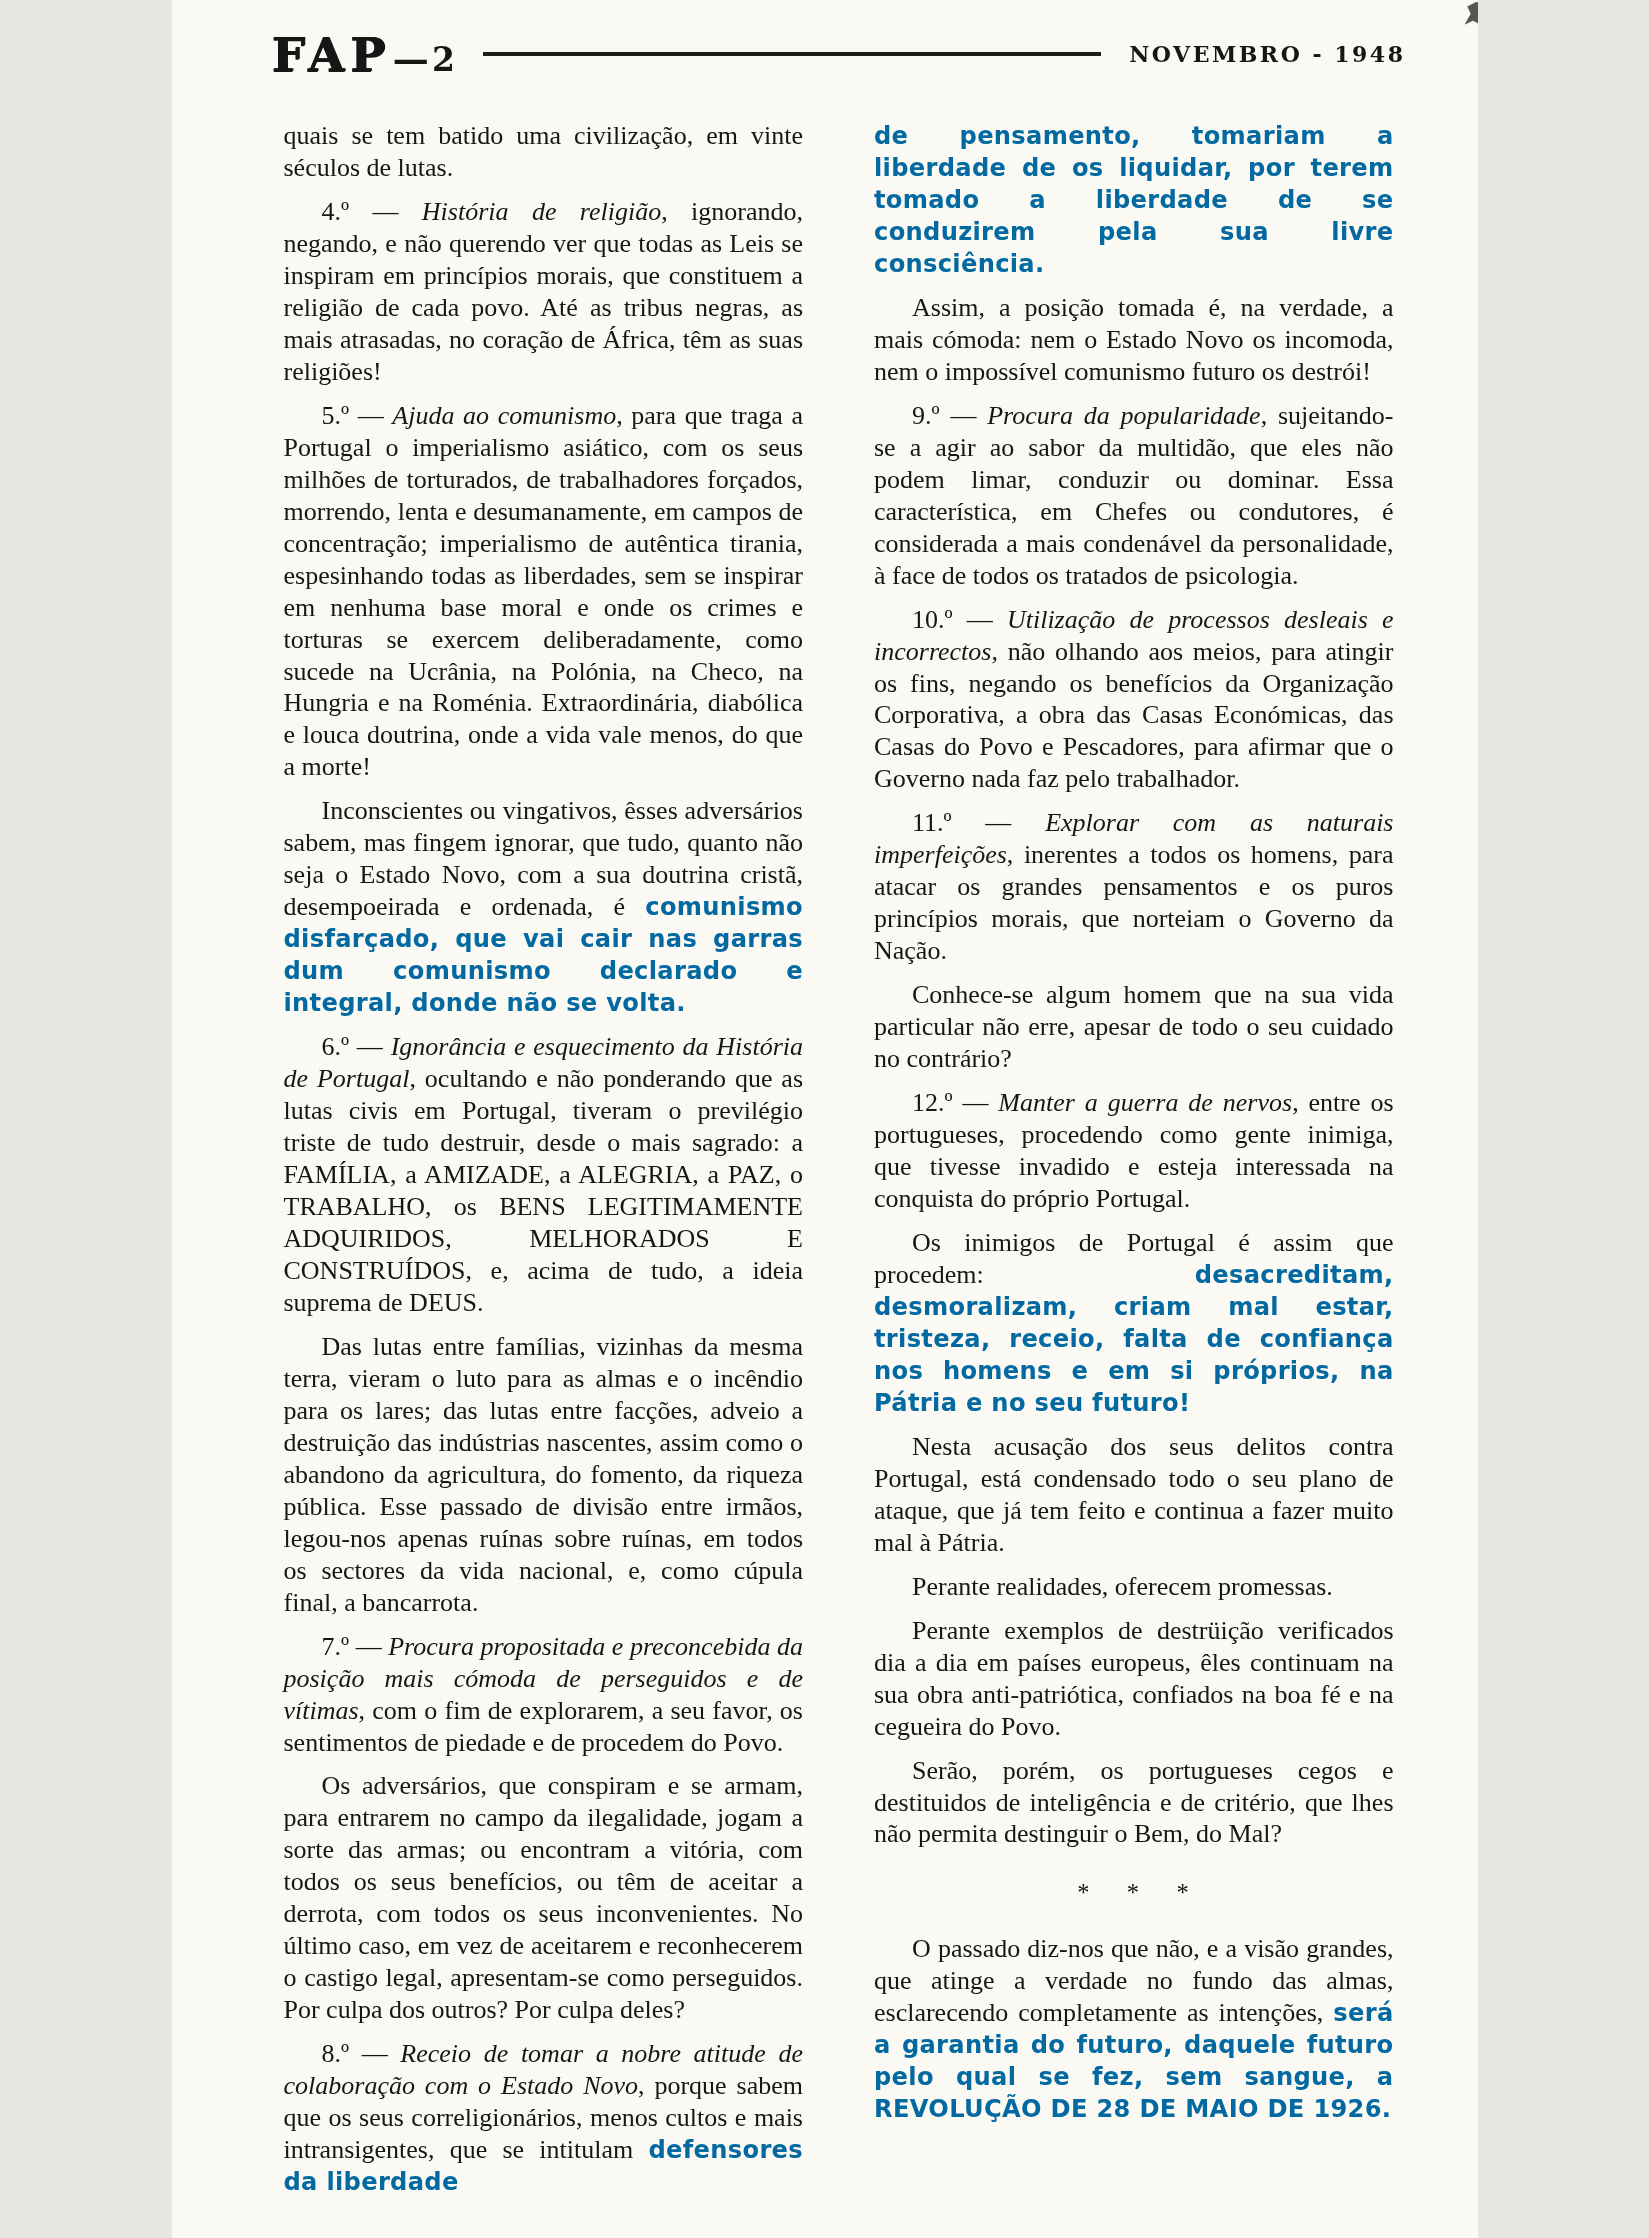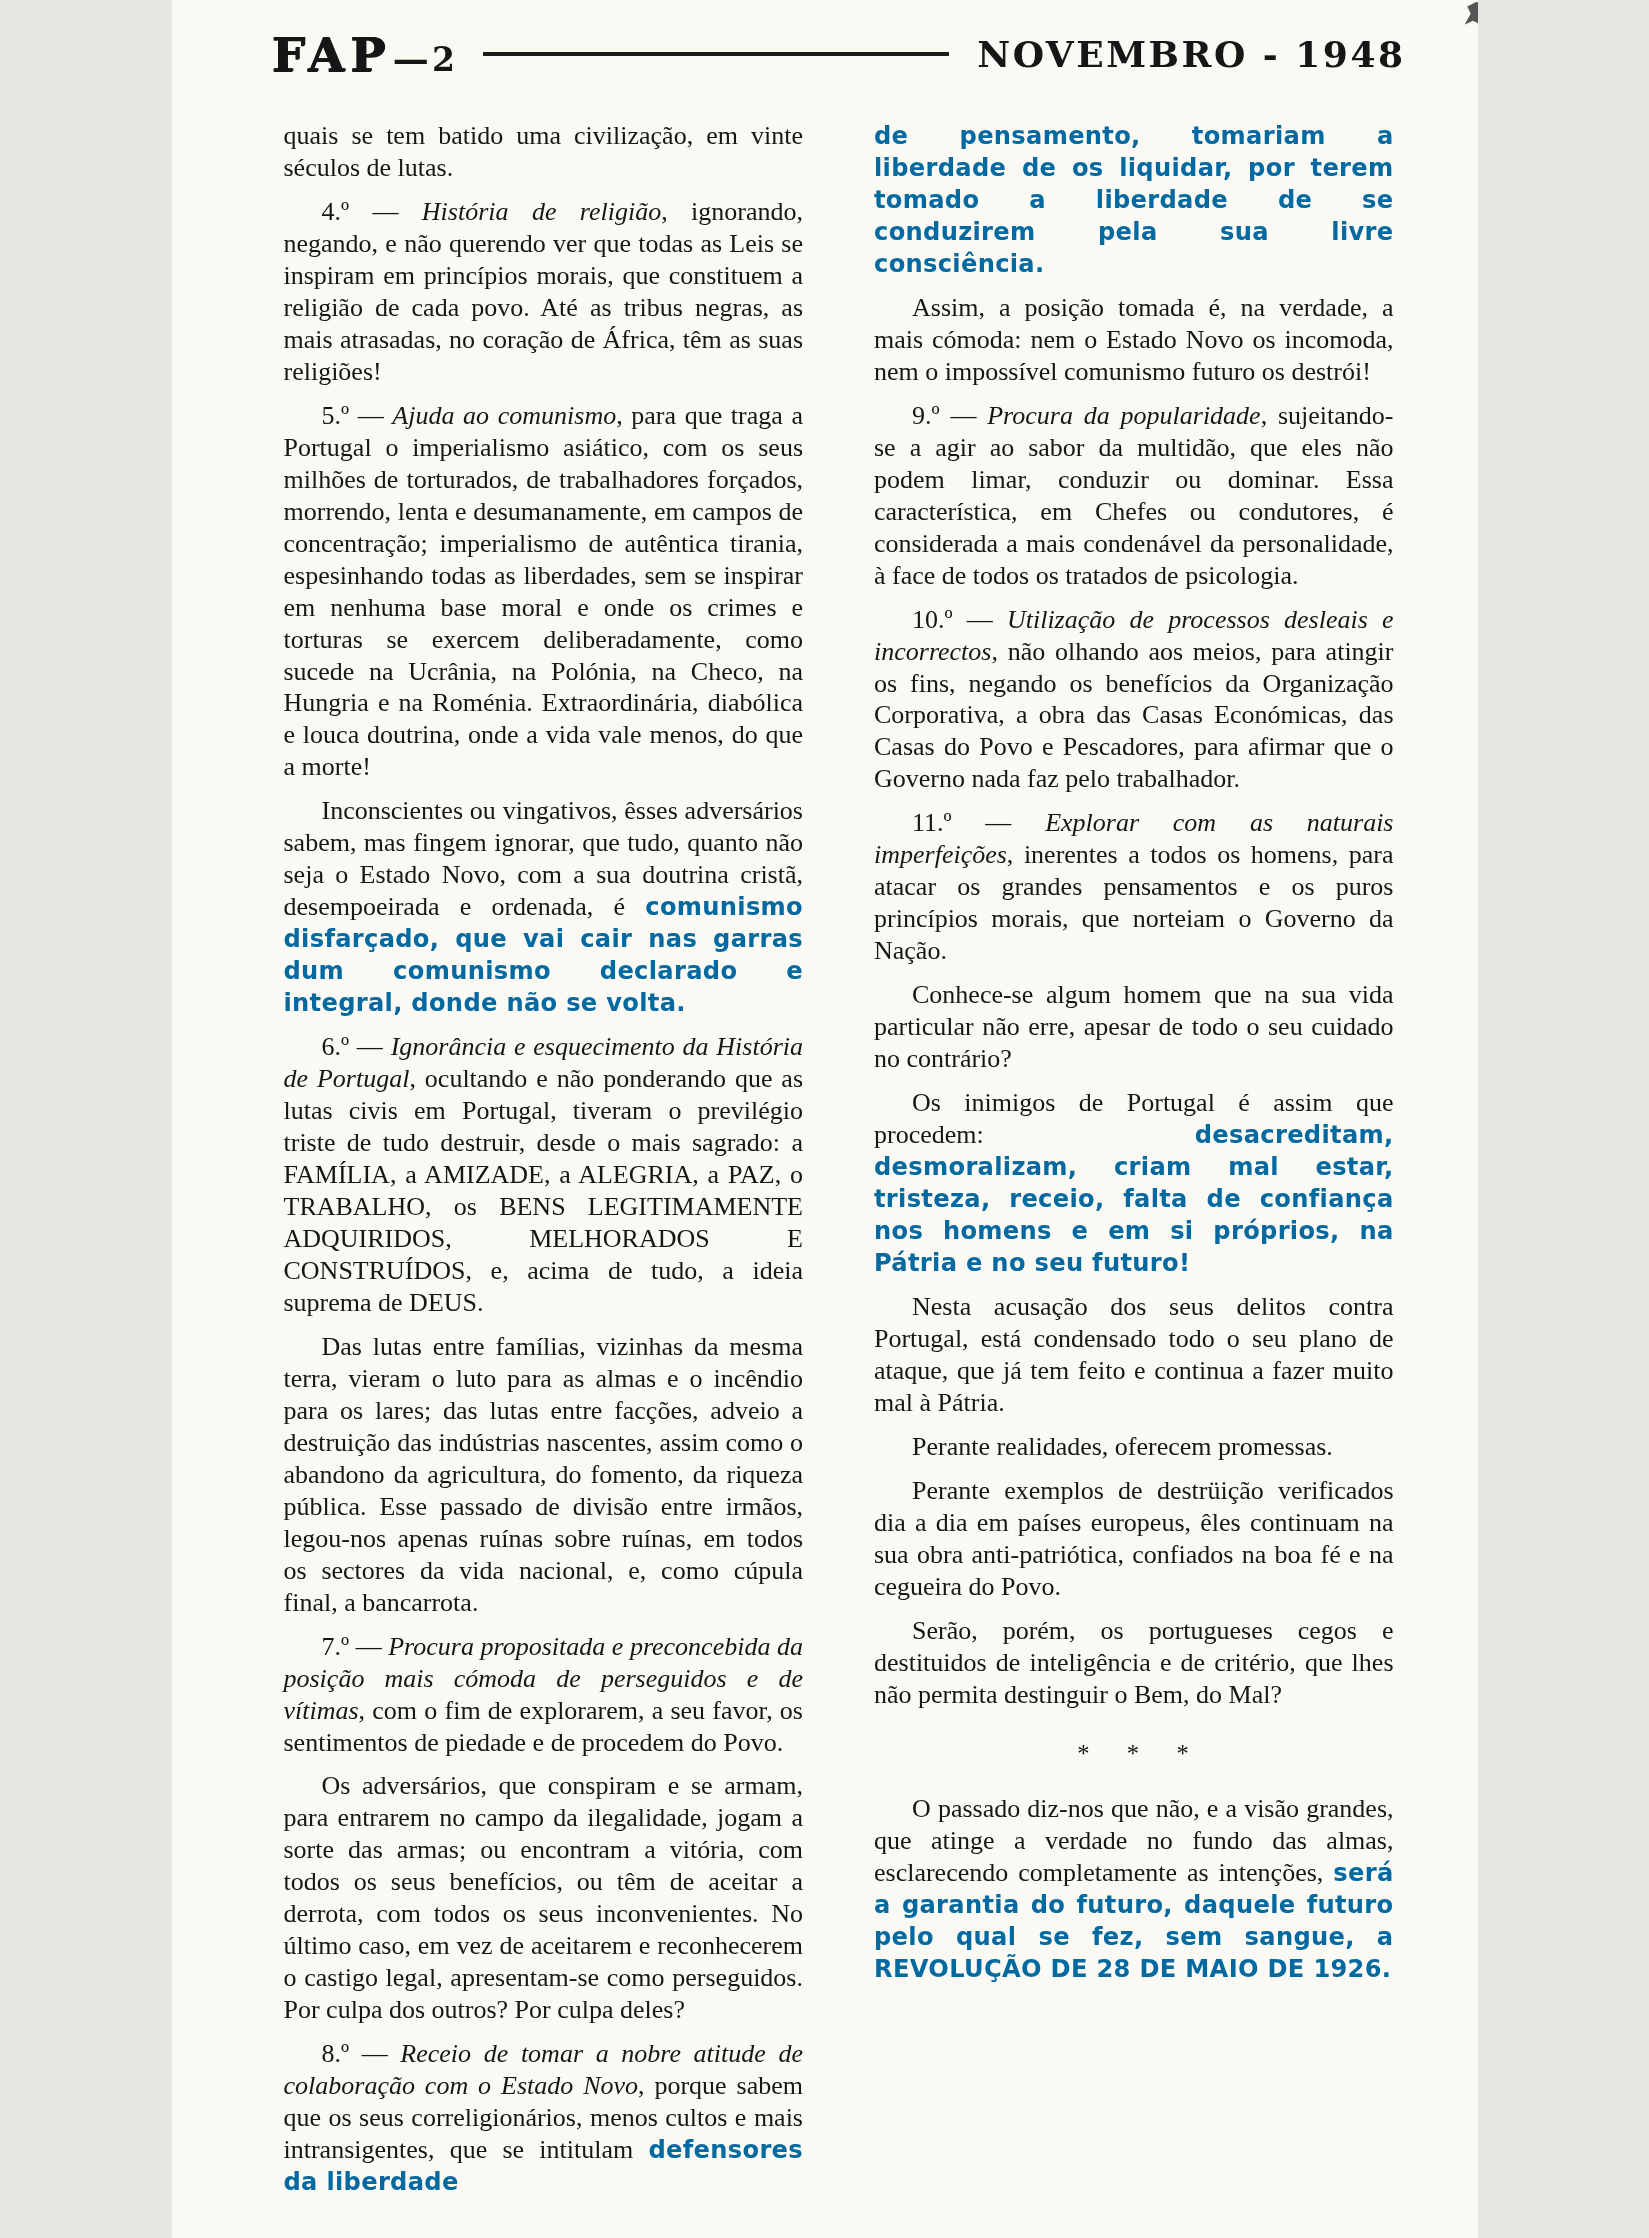--- a/index.html
+++ b/index.html
@@ -44,21 +44,21 @@
   .rule {
     flex: 1;
     height: 3.3px;
     background: #1c1c1c;
     margin: 0 28px;
     align-self: center;
   }
   .date {
     font-family: "DejaVu Serif", serif;
     font-weight: bold;
-    font-size: 36px;
+    font-size: 22px;
     letter-spacing: 2.5px;
     white-space: nowrap;
   }
   
   .smudge {
     position: absolute;
     top: 1.6px;
     left: 1293px;
     width: 28px;
     height: 24.5px;
@@ -128,20 +128,21 @@
         <p class="para indent"><span class="seg-n">Os adversários, que conspiram e se armam, para entrarem no campo da ilegalidade, jogam a sorte das armas; ou encontram a vitória, com todos os seus benefícios, ou têm de aceitar a derrota, com todos os seus inconvenientes. No último caso, em vez de aceitarem e reconhecerem o castigo legal, apresentam-se como perseguidos. Por culpa dos outros? Por culpa deles?</span></p>
         <p class="para indent"><span class="seg-n">8.º — </span><span class="seg-i">Receio de tomar a nobre atitude de colaboração com o Estado Novo</span><span class="seg-n">, porque sabem que os seus correligionários, menos cultos e mais intransigentes, que se intitulam </span><span class="seg-b">defensores da liberdade</span></p>
       </section>
     <section class="col">
         <p class="para"><span class="seg-b">de pensamento, tomariam a liberdade de os liquidar, por terem tomado a liberdade de se conduzirem pela sua livre consciência.</span></p>
         <p class="para indent"><span class="seg-n">Assim, a posição tomada é, na verdade, a mais cómoda: nem o Estado Novo os incomoda, nem o impossível comunismo futuro os destrói!</span></p>
         <p class="para indent"><span class="seg-n">9.º — </span><span class="seg-i">Procura da popularidade</span><span class="seg-n">, sujeitando-se a agir ao sabor da multidão, que eles não podem limar, conduzir ou dominar. Essa característica, em Chefes ou condutores, é considerada a mais condenável da personalidade, à face de todos os tratados de psicologia.</span></p>
         <p class="para indent"><span class="seg-n">10.º — </span><span class="seg-i">Utilização de processos desleais e incorrectos</span><span class="seg-n">, não olhando aos meios, para atingir os fins, negando os benefícios da Organização Corporativa, a obra das Casas Económicas, das Casas do Povo e Pescadores, para afirmar que o Governo nada faz pelo trabalhador.</span></p>
         <p class="para indent"><span class="seg-n">11.º — </span><span class="seg-i">Explorar com as naturais imperfeições</span><span class="seg-n">, inerentes a todos os homens, para atacar os grandes pensamentos e os puros princípios morais, que norteiam o Governo da Nação.</span></p>
         <p class="para indent"><span class="seg-n">Conhece-se algum homem que na sua vida particular não erre, apesar de todo o seu cuidado no contrário?</span></p>
+        <p class="para indent"><span class="seg-n">12.º — </span><span class="seg-i">Manter a guerra de nervos</span><span class="seg-n">, entre os portugueses, procedendo como gente inimiga, que tivesse invadido e esteja interessada na conquista do próprio Portugal.</span></p>
         <p class="para indent"><span class="seg-n">Os inimigos de Portugal é assim que procedem: </span><span class="seg-b">desacreditam, desmoralizam, criam mal estar, tristeza, receio, falta de confiança nos homens e em si próprios, na Pátria e no seu futuro!</span></p>
         <p class="para indent"><span class="seg-n">Nesta acusação dos seus delitos contra Portugal, está condensado todo o seu plano de ataque, que já tem feito e continua a fazer muito mal à Pátria.</span></p>
         <p class="para indent"><span class="seg-n">Perante realidades, oferecem promessas.</span></p>
         <p class="para indent"><span class="seg-n">Perante exemplos de destrüição verificados dia a dia em países europeus, êles continuam na sua obra anti-patriótica, confiados na boa fé e na cegueira do Povo.</span></p>
         <p class="para indent"><span class="seg-n">Serão, porém, os portugueses cegos e destituidos de inteligência e de critério, que lhes não permita destinguir o Bem, do Mal?</span></p>
         <p class="para center"><span class="seg-n">* * *</span></p>
         <p class="para indent"><span class="seg-n">O passado diz-nos que não, e a visão grandes, que atinge a verdade no fundo das almas, esclarecendo completamente as intenções, </span><span class="seg-b">será a garantia do futuro, daquele futuro pelo qual se fez, sem sangue, a REVOLUÇÃO DE 28 DE MAIO DE 1926.</span></p>
       </section>
   </main>
 

